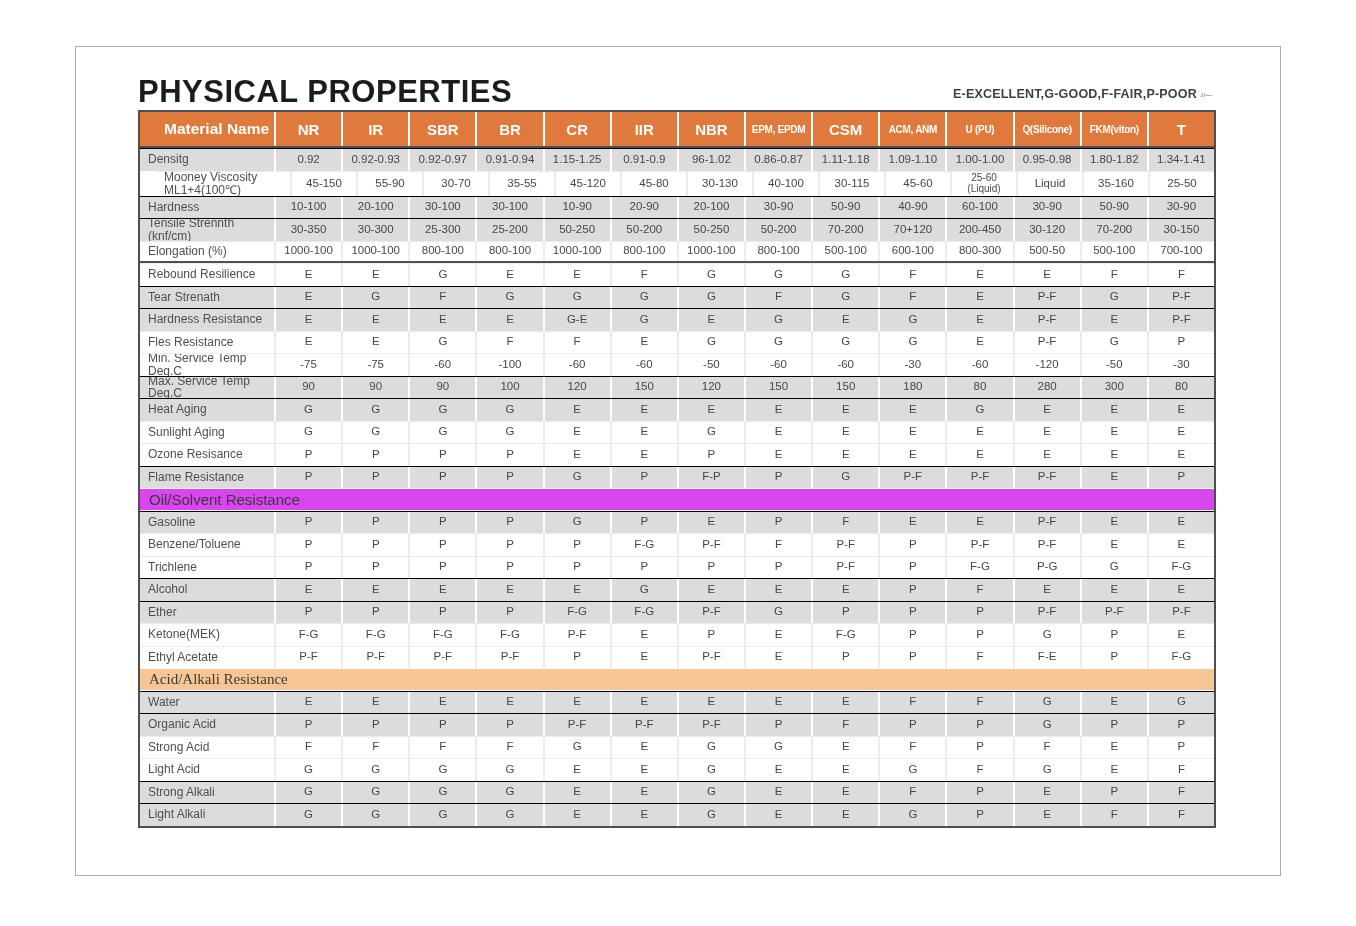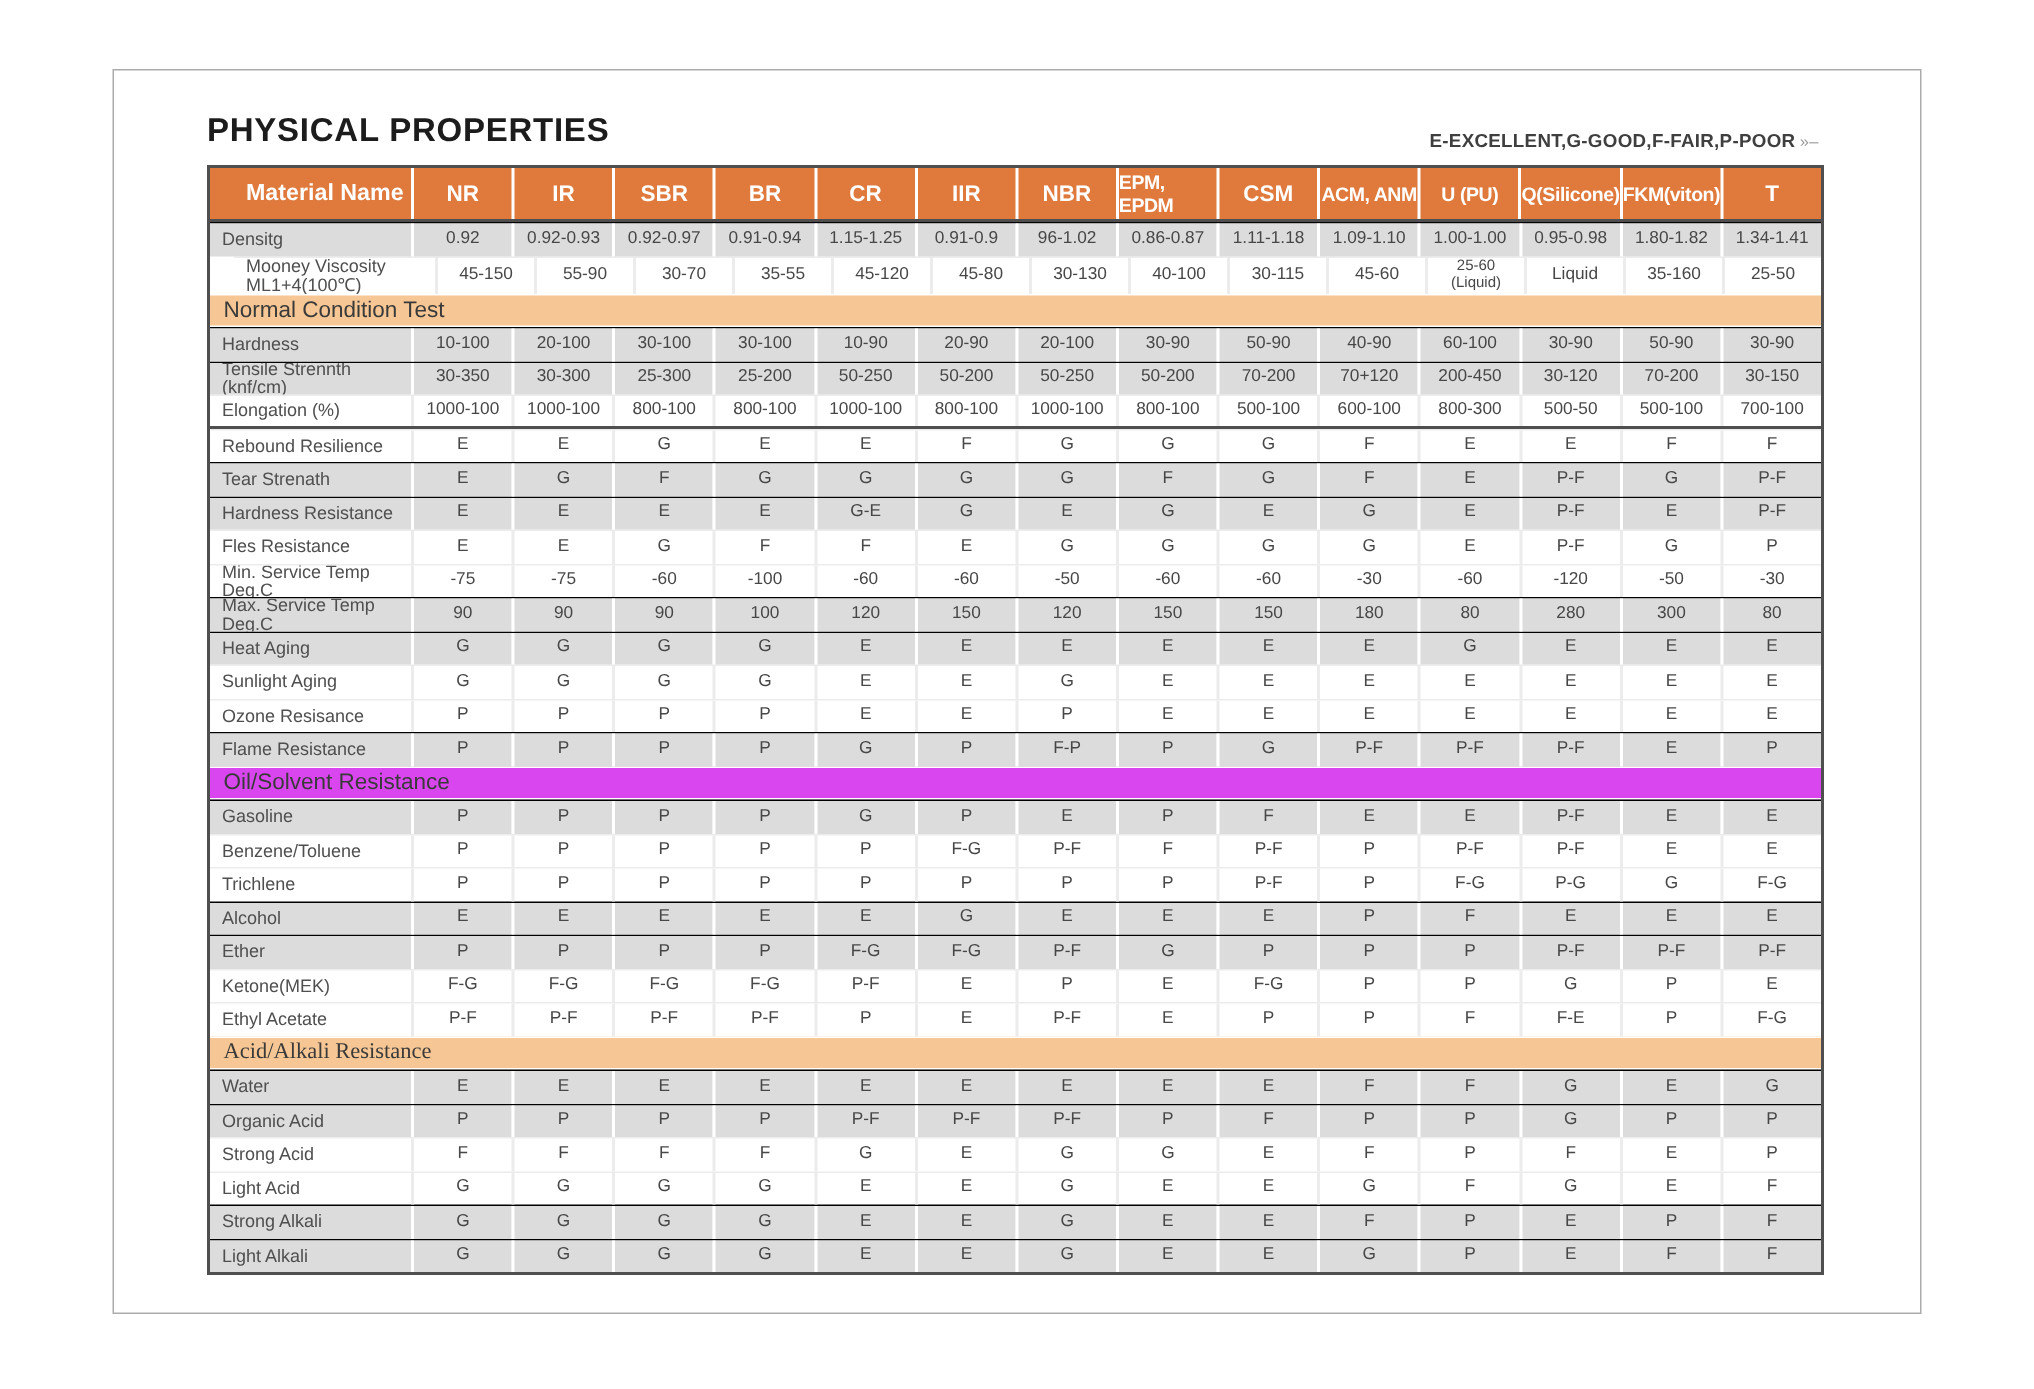--- a/index.html
+++ b/index.html
@@ -7,42 +7,42 @@
   body {
     width:1356px; height:926px; position:relative; overflow:hidden;
     font-family:"Liberation Sans", sans-serif;
   }
   .frame {
     position:absolute; left:75px; top:46px; width:1206px; height:830px;
     border:1px solid #ababab; background:#ffffff;
   }
   .title {
     position:absolute; left:138px; top:74px;
-    font-size:22px; font-weight:bold; color:#1c1c1c; letter-spacing:0.5px;
+    font-size:31px; font-weight:bold; color:#1c1c1c; letter-spacing:0.5px;
   }
   .legend {
     position:absolute; top:87px; left:953px;
     font-size:12.5px; font-weight:bold; color:#3f3f3f; letter-spacing:0.2px;
   }
   .legend .arrow { color:#9a9a9a; font-size:11px; font-weight:normal; margin-left:3px; }
 
   .ptable {
     position:absolute; left:138px; top:110px; width:1078px;
     border:2px solid #4f4f4f; background:#ffffff;
   }
   .grid-row { display:grid; grid-template-columns:134px repeat(14, 1fr); }
 
   .hrow { height:36px; border-bottom:2px solid #4f4f4f; }
   .hcell {
     display:flex; align-items:center; justify-content:center;
     color:#ffffff; font-weight:bold; font-size:15px;
     border-left:2px solid #ffffff;
   }
   .hcell:first-child { border-left:none; justify-content:flex-start; padding-left:24px; font-size:15.5px; }
-  .hcell.small { font-size:13px; letter-spacing:-0.3px; }
+  .hcell.small { font-size:10px; letter-spacing:-0.3px; }
 
   .row { height:22.5px; border-top:1px solid #ececec; }
   .row.shaded { border-top:1px solid #000000; }
   .row.mooney { height:25px;margin-left:16px; }
   .row.divider { border-bottom:2px solid #4f4f4f; }
 
   .rlabel {
     display:flex; align-items:center; padding-left:8px;
     font-size:12px; color:#4f4f4f; white-space:pre-line; line-height:1.05;
     overflow:hidden;
@@ -119,21 +119,20 @@
       <div class="cell">30-130</div>
       <div class="cell">40-100</div>
       <div class="cell">30-115</div>
       <div class="cell">45-60</div>
       <div class="cell multiline">25-60
 (Liquid)</div>
       <div class="cell">Liquid</div>
       <div class="cell">35-160</div>
       <div class="cell">25-50</div>
     </div>
-    <div class="section" style="background: rgb(246, 199, 148);">Normal Condition Test</div>
     <div class="grid-row row shaded">
       <div class="rlabel">Hardness</div>
       <div class="cell">10-100</div>
       <div class="cell">20-100</div>
       <div class="cell">30-100</div>
       <div class="cell">30-100</div>
       <div class="cell">10-90</div>
       <div class="cell">20-90</div>
       <div class="cell">20-100</div>
       <div class="cell">30-90</div>

